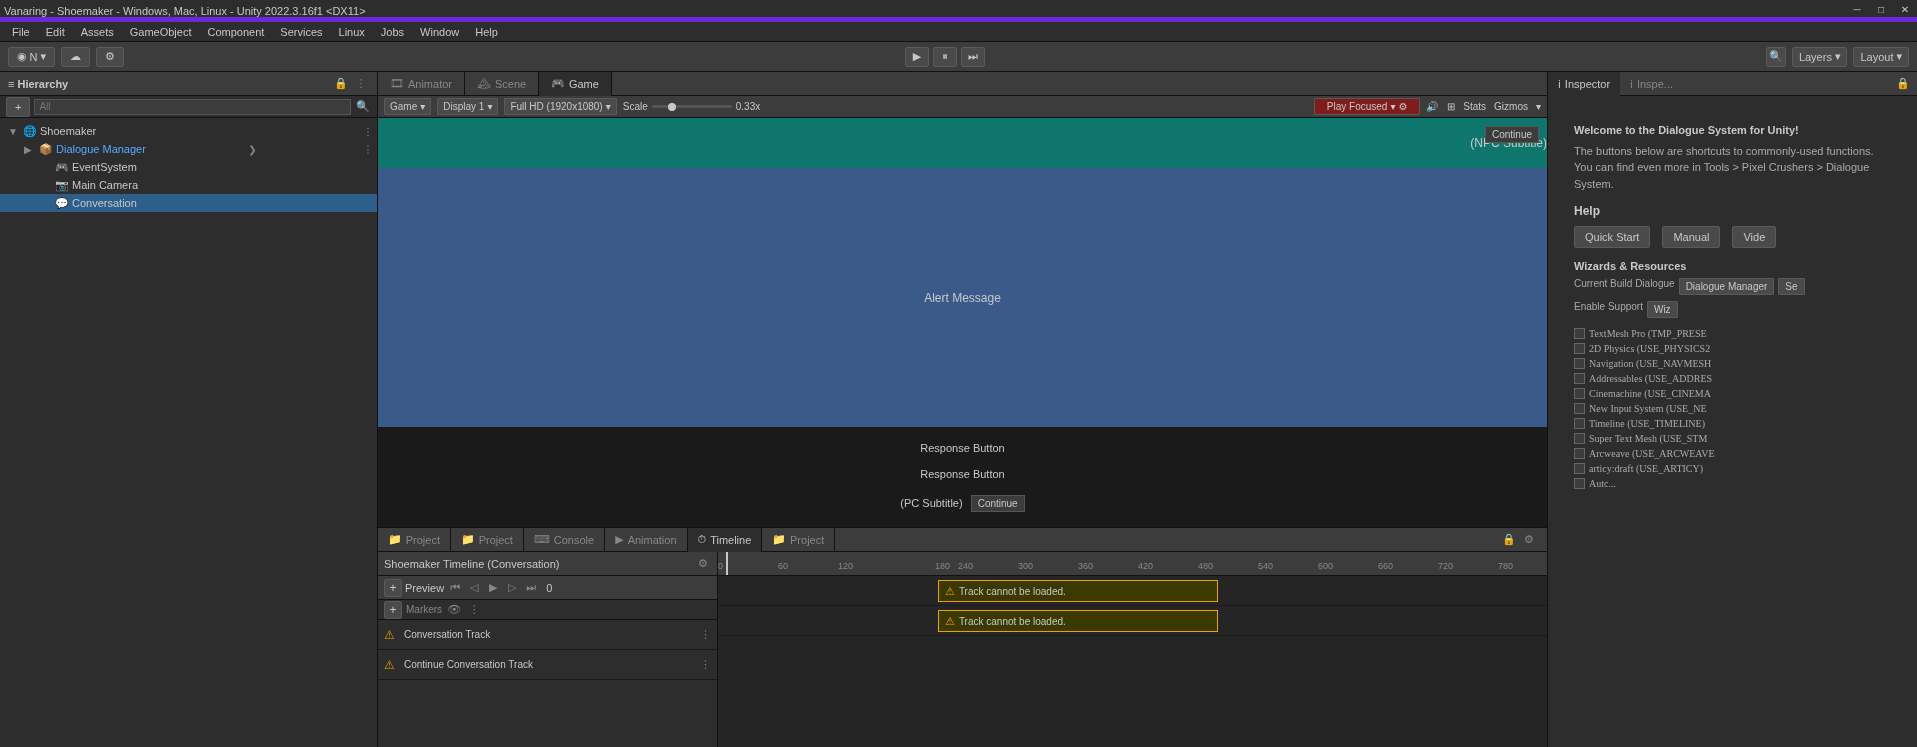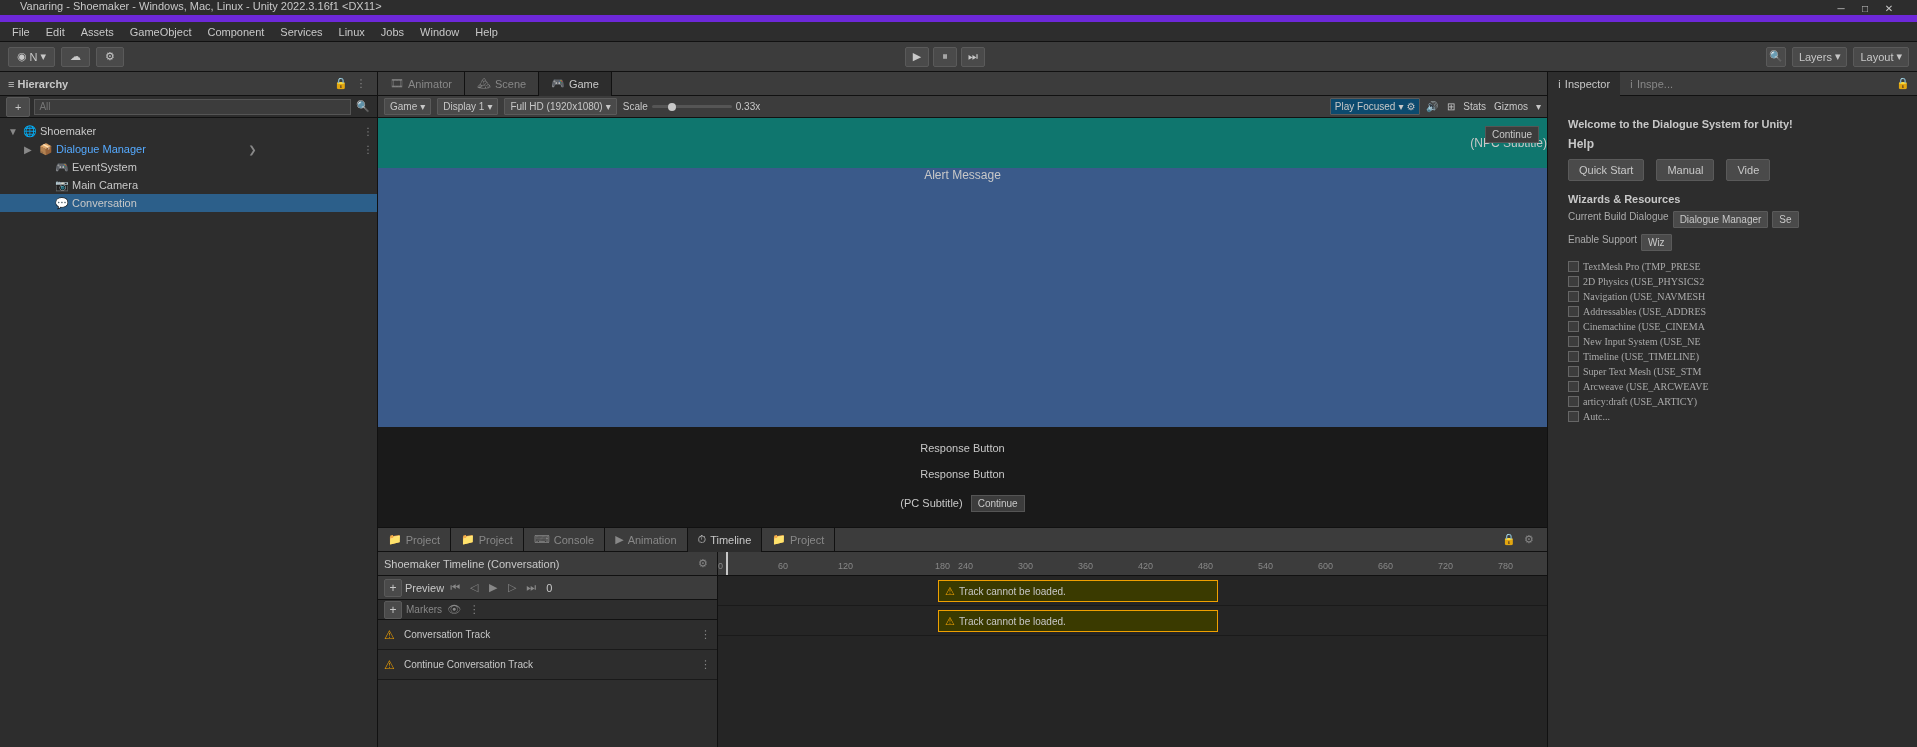--- a/index.html
+++ b/index.html
@@ -13,25 +13,25 @@
       overflow: hidden;
       display: flex;
       flex-direction: column;
     }
 
     
     .title-bar {
       background: #2d2d2d;
       height: 22px;
       display: flex;
-      align-items: flex-start;
+      align-items: flex-end;
       justify-content: space-between;
-      padding: 0 20px;
+      padding: 0 4px;
       flex-shrink: 0;
-      border-bottom: 7px solid #6d28d9;
+      border-bottom: 5px solid #6d28d9;
     }
     .title-bar-title {
       font-size: 11px;
       color: #c8c8c8;
     }
     .title-bar-controls {
       display: flex;
       gap: 8px;
     }
     .title-bar-btn {
@@ -286,24 +286,24 @@
     .slider-thumb {
       width: 8px;
       height: 8px;
       background: #c8c8c8;
       border-radius: 50%;
       position: absolute;
       top: -2px;
       left: 20%;
     }
     .play-focused-btn {
-      background: #0c4a6e;
+      background: #7f1d1d;
       border: 1px solid #5a5a5a;
       color: #c8c8c8;
-      padding: 1px 4px;
+      padding: 1px 12px;
       font-size: 10px;
       height: 17px;
       display: flex;
       align-items: center;
       gap: 3px;
       cursor: pointer;
       border-radius: 1px;
       margin-left: auto;
     }
     .stats-gizmos {
@@ -344,21 +344,21 @@
       cursor: pointer;
     }
     .game-main-area {
       position: absolute;
       top: 50px;
       left: 0;
       right: 0;
       bottom: 100px;
       background: #3a5a8a;
       display: flex;
-      align-items: flex-start;
+      align-items: center;
       justify-content: center;
     }
     .alert-message-text {
       color: #c8c8c8;
       font-size: 12px;
     }
     .game-bottom-area {
       position: absolute;
       bottom: 0;
       left: 0;
@@ -413,21 +413,21 @@
       align-items: center;
       cursor: pointer;
       font-size: 11px;
       color: #888;
       gap: 4px;
     }
     .inspector-tab.active { background: #2d2d2d; color: #c8c8c8; }
     .inspector-content {
       flex: 1;
       overflow-y: auto;
-      padding: 20px;
+      padding: 26px;
       border-radius: 21px;
     }
     .inspector-welcome {
       color: #aaa;
       font-size: 11px;
       line-height: 1.5;
       margin-bottom: 12px;
     }
     .inspector-section-title {
       color: #c8c8c8;
@@ -1011,20 +1011,21 @@
         <span>Inspe...</span>
       </div>
       <div style="margin-left:auto; display:flex; align-items:center; padding-right:6px;">
         <div class="icon-btn">🔒</div>
       </div>
     </div>
     <div class="inspector-content">
       <p class="inspector-welcome" style="font-weight:bold; color:#c8c8c8; margin-bottom:4px;">
         <span>Welcome to the Dialogue System for Unity!</span>
       </p>
+      <p class="inspector-welcome">The buttons below are shortcuts to commonly-used functions. You can find even more in Tools &gt; Pixel Crushers &gt; Dialogue System.</p>
 
       <div class="inspector-section-title">Help</div>
       <div class="help-buttons">
         <div class="help-btn">Quick Start</div>
         <div class="help-btn">Manual</div>
         <div class="help-btn">Vide</div>
       </div>
 
       <div class="wizards-section">
         <div class="wizards-title">Wizards &amp; Resources</div>

